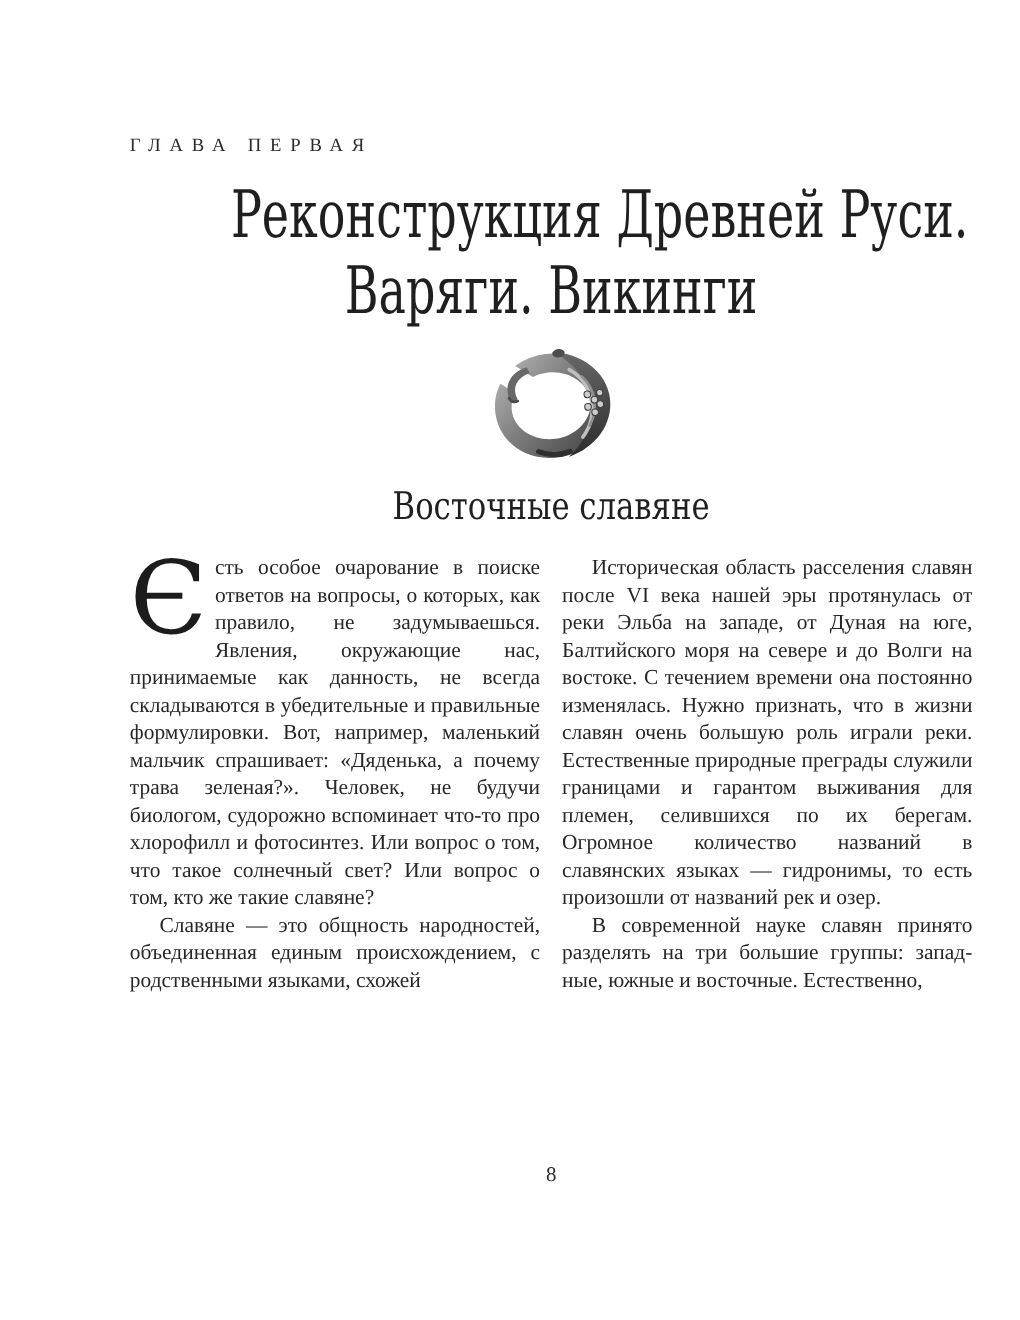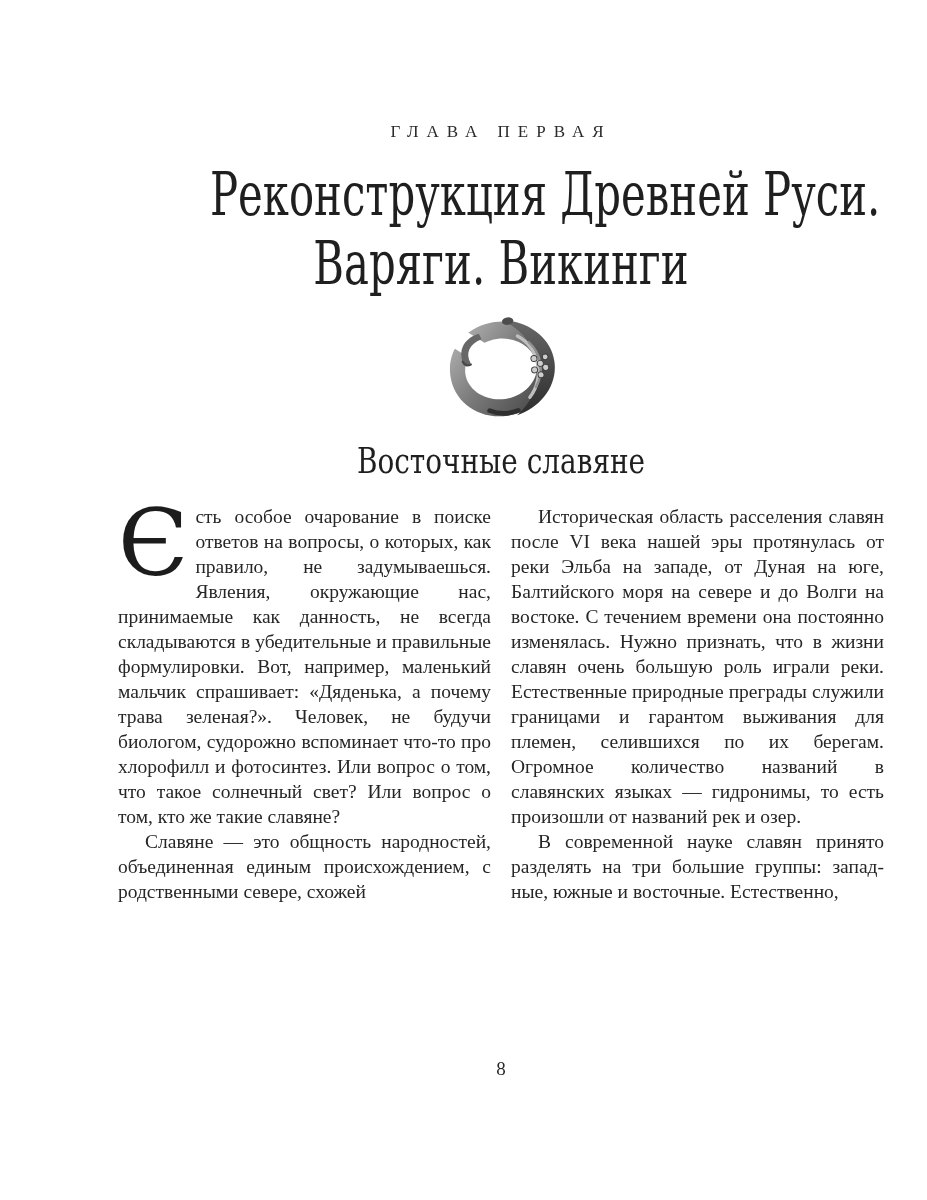--- a/index.html
+++ b/index.html
@@ -3,21 +3,21 @@
 <meta charset="utf-8">
 <style>
   html,body { margin:0; padding:0; background:#ffffff; }
   .page {
     position:relative; width:927px; height:1200px; background:#ffffff;
     font-family:"Liberation Serif", serif; color:#262626; overflow:hidden;
   }
   .content { position:absolute; left:118px; top:0; width:766px; }
 
   .chapter-label {
-    padding-top:122px; text-align:center;
+    padding-top:122px; text-align:left;
     font-family:"Liberation Serif", serif; font-size:17px;
     letter-spacing:8px; color:#2b2b2b; white-space:nowrap;
   }
 
   .book-title {
     margin:18px 0 0 0; text-align:center; font-weight:normal;
     font-family:"DejaVu Serif", serif; font-size:55px; line-height:64px;
     color:#1f1f1f; transform:scale(0.76,1.08); transform-origin:50% 0;
   }
   .title-line { display:block; white-space:nowrap; }
@@ -96,21 +96,21 @@
           <path d="M52 100 q 14 8 30 4" stroke="#2f2f2f" stroke-width="5" fill="none" stroke-linecap="round"></path>
         </g>
       </svg>
     </div>
 
     <h2 class="section-heading">Восточные славяне</h2>
 
     <div class="columns">
       <div class="col">
         <p class="no-indent"><span class="dropcap">Є</span><span>сть особое очарование в поиске отве­тов на вопросы, о которых, как пра­вило, не задумываешься. Явления, окружающие нас, принимаемые как дан­ность, не всегда складываются в убеди­тельные и правильные формулировки. Вот, например, маленький мальчик спра­шивает: «Дяденька, а почему трава зеле­ная?». Человек, не будучи биологом, судо­рожно вспоминает что-то про хлорофилл и фотосинтез. Или вопрос о том, что та­кое солнечный свет? Или вопрос о том, кто же такие славяне?</span></p>
-        <p>Славяне — это общность народно­стей, объединенная единым происхожде­нием, с родственными севере, схожей</p>
+        <p>Славяне — это общность народно­стей, объединенная единым происхожде­нием, с родственными языками, схожей</p>
       </div>
       <div class="col">
         <p>Историческая область расселения сла­вян после VI века нашей эры протянулась от реки Эльба на западе, от Дуная на юге, Балтийского моря на севере и до Волги на востоке. С течением времени она по­стоянно изменялась. Нужно признать, что в жизни славян очень большую роль играли реки. Естественные природные преграды служили границами и гарантом выживания для племен, селившихся по их берегам. Огромное количество названий в славянских языках — гидронимы, то есть произошли от названий рек и озер.</p>
         <p>В современной науке славян принято разделять на три большие группы: запад­ные, южные и восточные. Естественно,</p>
       </div>
     </div>
 
   </div>
 
   <div class="page-number">8</div>

